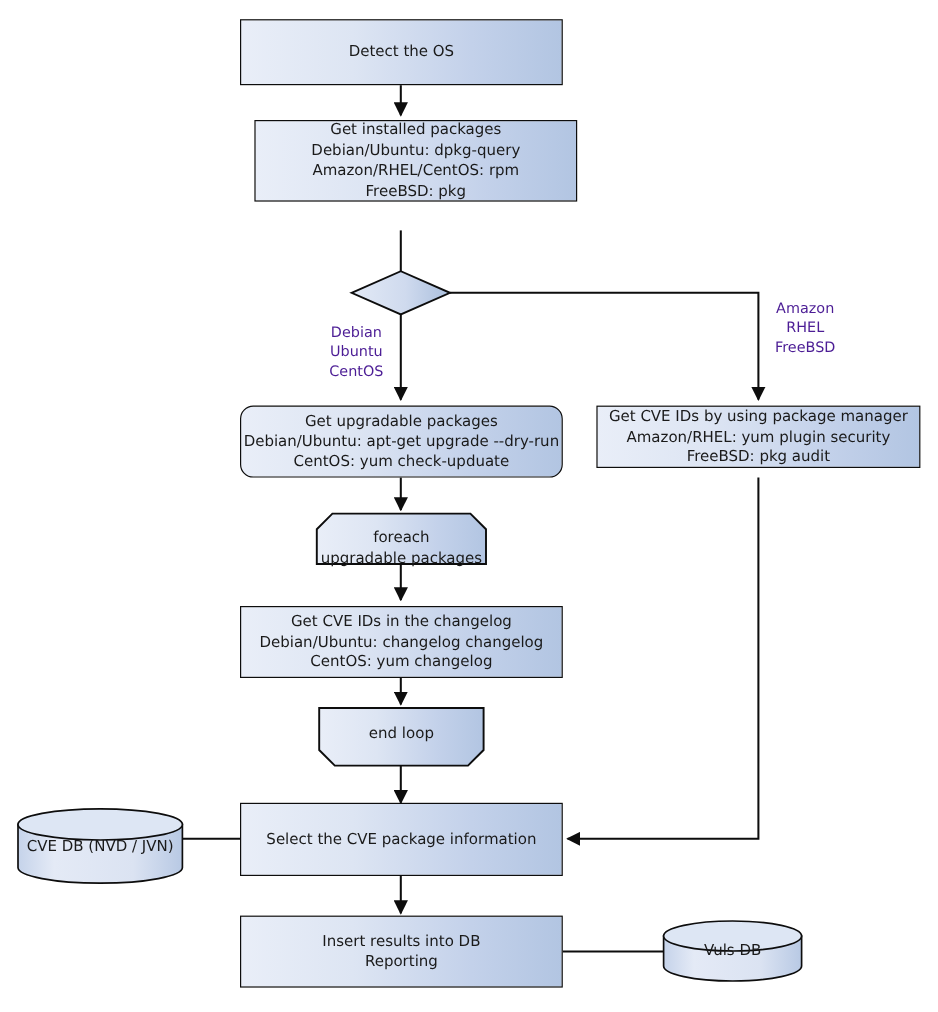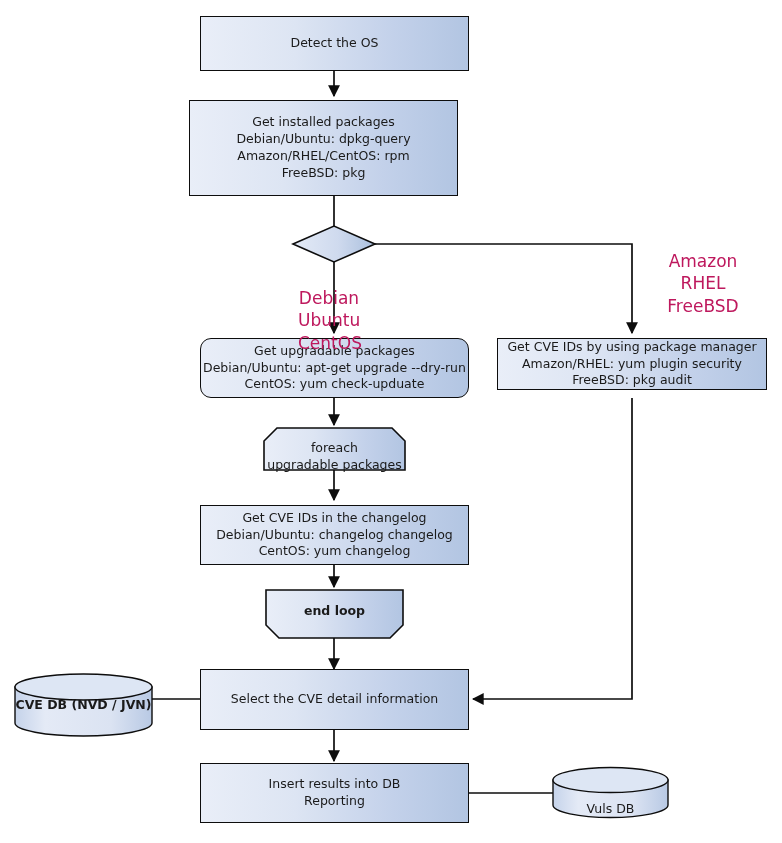--- a/index.html
+++ b/index.html
@@ -32,27 +32,26 @@
     line-height: 1.35;
     white-space: pre-line;
     z-index: 5;
   }
   .process {
     border: 1.6px solid #0d0d0d;
     background: linear-gradient(to right, #e9eef8 0%, #dde5f3 35%, #c3d1ea 72%, #b2c5e2 100%);
   }
   .label {
     position: absolute;
-    font-size: 17px;
+    font-size: 12px;
     line-height: 1.32;
-    color: #be185d;
+    color: #4c1d95;
     text-align: center;
     white-space: pre-line;
     z-index: 6;
-    padding-left: 32px;
   }
   .node-text {
     position: relative;
     z-index: 7;
     pointer-events: none;
   }
 </style>
 </head>
 <body>
 
@@ -121,32 +120,32 @@
     <line x1="334" y1="730" x2="334" y2="761" marker-end="url(#arrowHead)"></line>
 
     <line x1="469" y1="793" x2="553" y2="793"></line>
   </g>
 </svg>
 
 <div class="node process" style="left:200px; top:16px; width:269px; height:55px;">
   <span class="node-text">Detect the OS</span>
 </div>
 
-<div class="node process" style="left:189px; top:100px; width:269px; height:96px;">
+<div class="node process" style="left:212px; top:100px; width:269px; height:68px;">
   <span class="node-text">Get installed packages
 Debian/Ubuntu: dpkg-query
 Amazon/RHEL/CentOS: rpm
 FreeBSD: pkg</span>
 </div>
 
 <div class="node" style="left:293px; top:226px; width:82px; height:36px;">
   <span class="node-text"></span>
 </div>
 
-<div class="label" style="left:266px; top:270px; width:62px; text-align:center;margin-top:17px;">Debian
+<div class="label" style="left:266px; top:270px; width:62px; text-align:center;">Debian
 Ubuntu
 CentOS</div>
 
 <div class="label" style="left:634px; top:250px; width:74px; text-align:center;">Amazon
 RHEL
 FreeBSD</div>
 
 <div class="node process" style="left:200px; top:338px; width:269px; height:60px;border-radius:11px;">
   <span class="node-text">Get upgradable packages
 Debian/Ubuntu: apt-get upgrade --dry-run
@@ -163,32 +162,32 @@
   <span class="node-text">foreach
 upgradable  packages</span>
 </div>
 
 <div class="node process" style="left:200px; top:505px; width:269px; height:60px;">
   <span class="node-text">Get CVE IDs in the changelog
 Debian/Ubuntu: changelog changelog
 CentOS: yum changelog</span>
 </div>
 
-<div class="node" style="left:266px; top:590px; width:137px; height:42px;font-weight:bold;">
+<div class="node" style="left:266px; top:590px; width:137px; height:42px;">
   <span class="node-text">end loop</span>
 </div>
 
 <div class="node process" style="left:200px; top:669px; width:269px; height:61px;">
-  <span class="node-text">Select the CVE detail information</span>
+  <span class="node-text">Select the CVE package information</span>
 </div>
 
 <div class="node process" style="left:200px; top:763px; width:269px; height:60px;">
   <span class="node-text">Insert results into DB
 Reporting</span>
 </div>
 
-<div class="node" style="left:15px; top:674px; width:137px; height:62px;font-weight:bold;">
+<div class="node" style="left:15px; top:674px; width:137px; height:62px;">
   <span class="node-text">CVE DB (NVD / JVN)</span>
 </div>
 
-<div class="node" style="left:553px; top:767px; width:115px; height:51px;align-items:flex-end;">
+<div class="node" style="left:553px; top:767px; width:115px; height:51px;">
   <span class="node-text">Vuls DB</span>
 </div>
 
 </body></html>

